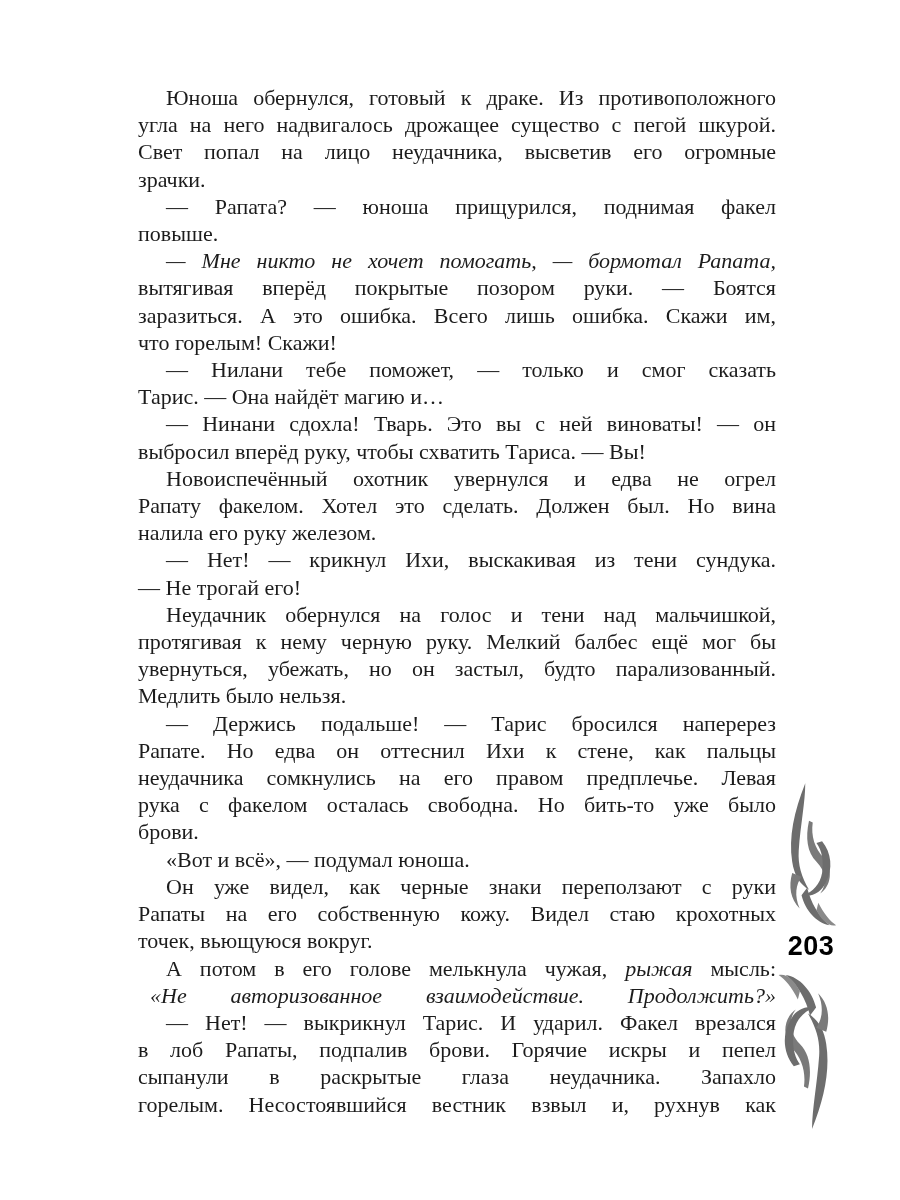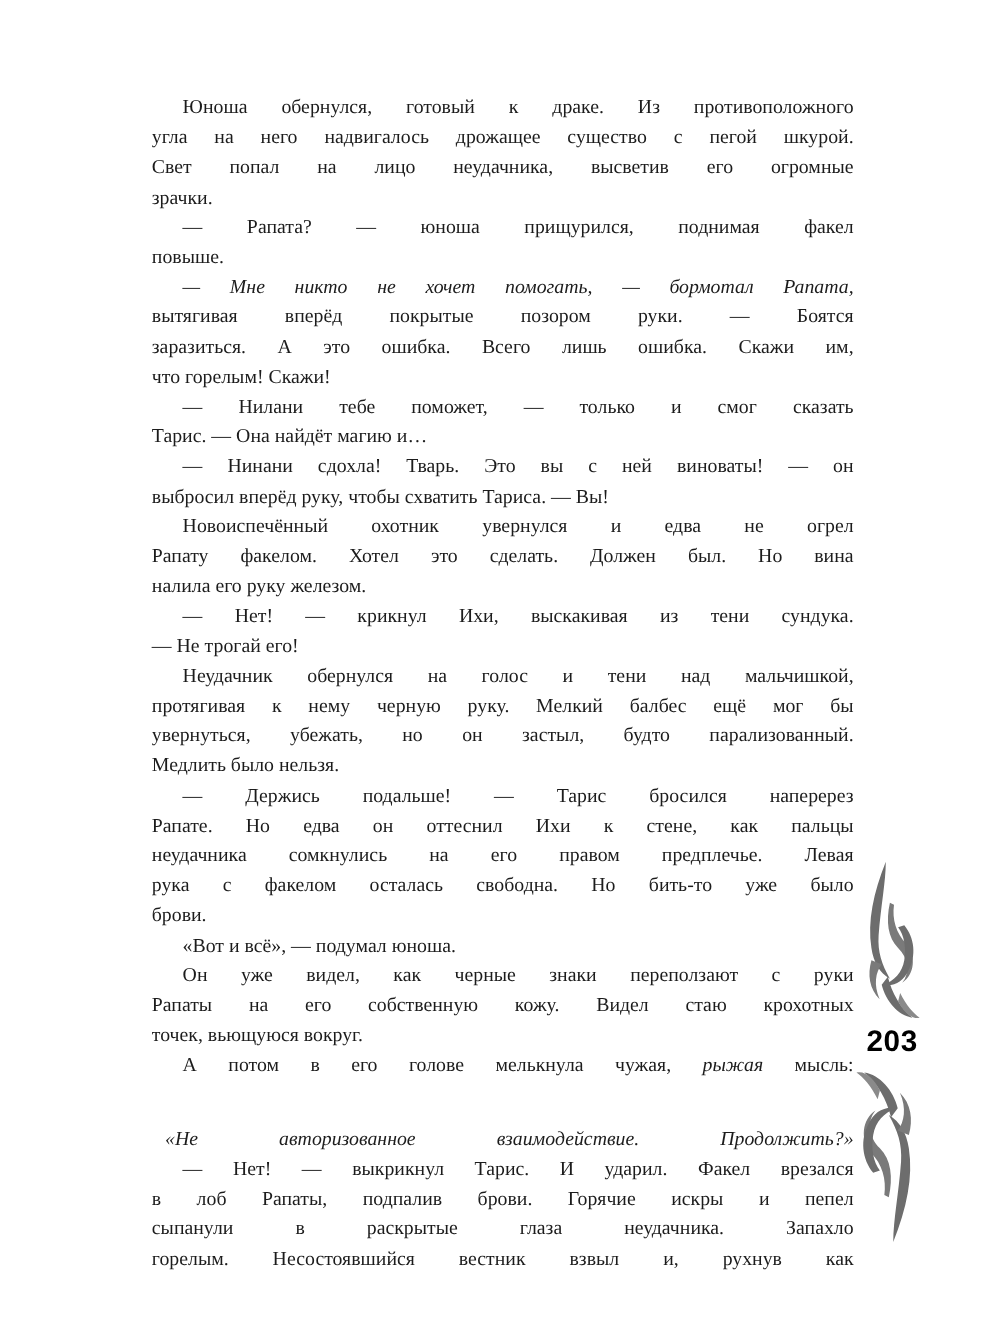--- a/index.html
+++ b/index.html
@@ -14,21 +14,21 @@
     background: #ffffff;
     overflow: hidden;
     font-family: "Liberation Serif", serif;
   }
   .text-block {
     position: absolute;
     left: 138px;
     top: 84px;
     width: 638px;
     color: #1c1c1c;
-    font-size: 18px;
+    font-size: 22px;
     line-height: 27.2px;
     letter-spacing: 0px;
   }
   .line {
     text-align: justify;
     text-align-last: left;
     white-space: normal;
   }
   .line.fill {
     text-align-last: justify;
@@ -105,21 +105,21 @@
       <div class="line fill" style="text-indent: 28px;"><span>— Держись подальше! — Тарис бросился наперерез</span></div>
       <div class="line fill"><span>Рапате. Но едва он оттеснил Ихи к стене, как пальцы</span></div>
       <div class="line fill"><span>неудачника сомкнулись на его правом предплечье. Левая</span></div>
       <div class="line fill"><span>рука с факелом осталась свободна. Но бить-то уже было</span></div>
       <div class="line"><span>брови.</span></div>
       <div class="line" style="text-indent: 28px;"><span>«Вот и всё», — подумал юноша.</span></div>
       <div class="line fill" style="text-indent: 28px;"><span>Он уже видел, как черные знаки переползают с руки</span></div>
       <div class="line fill"><span>Рапаты на его собственную кожу. Видел стаю крохотных</span></div>
       <div class="line"><span>точек, вьющуюся вокруг.</span></div>
       <div class="line fill" style="text-indent: 28px;"><span>А потом в его голове мелькнула чужая, </span><span class="it">рыжая</span><span> мысль:</span></div>
-      <div class="line fill" style="text-indent: 12px; margin-top: 40px;"><span class="it">«Не авторизованное взаимодействие. Продолжить?»</span></div>
+      <div class="line fill" style="text-indent: 12px;"><span class="it">«Не авторизованное взаимодействие. Продолжить?»</span></div>
       <div class="line fill" style="text-indent: 28px;"><span>— Нет! — выкрикнул Тарис. И ударил. Факел врезался</span></div>
       <div class="line fill"><span>в лоб Рапаты, подпалив брови. Горячие искры и пепел</span></div>
       <div class="line fill"><span>сыпанули в раскрытые глаза неудачника. Запахло</span></div>
       <div class="line fill"><span>горелым. Несостоявшийся вестник взвыл и, рухнув как</span></div>
     </div>
 
   <div class="ornament ornament-top">
     <svg viewBox="0 0 60 160" xmlns="http://www.w3.org/2000/svg">
       <g fill="#6d6d6d">
         <path d="M26,0 C14,30 8,58 12,84 C14,98 20,108 30,114 C22,100 18,88 19,72 C21,44 26,20 26,0 Z"></path>

